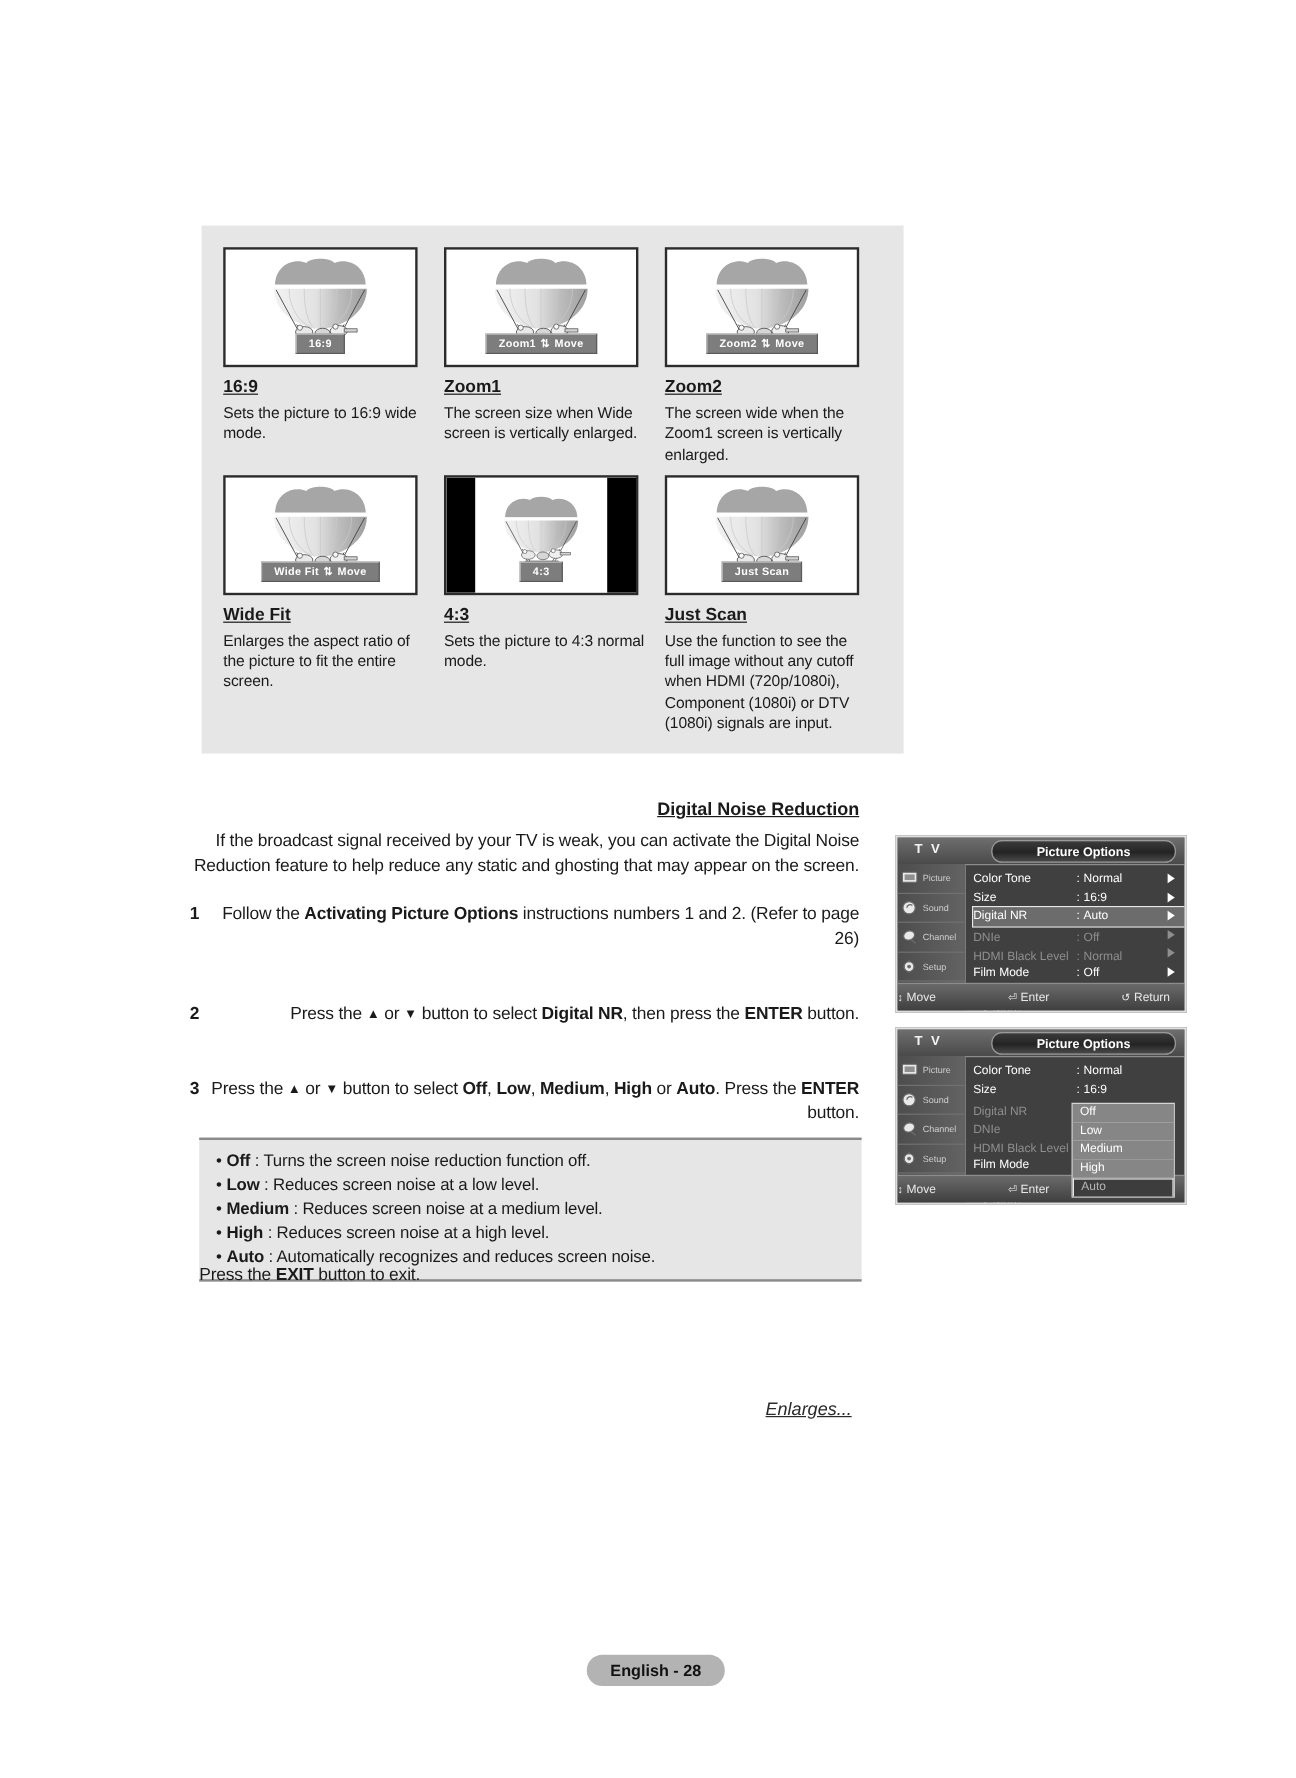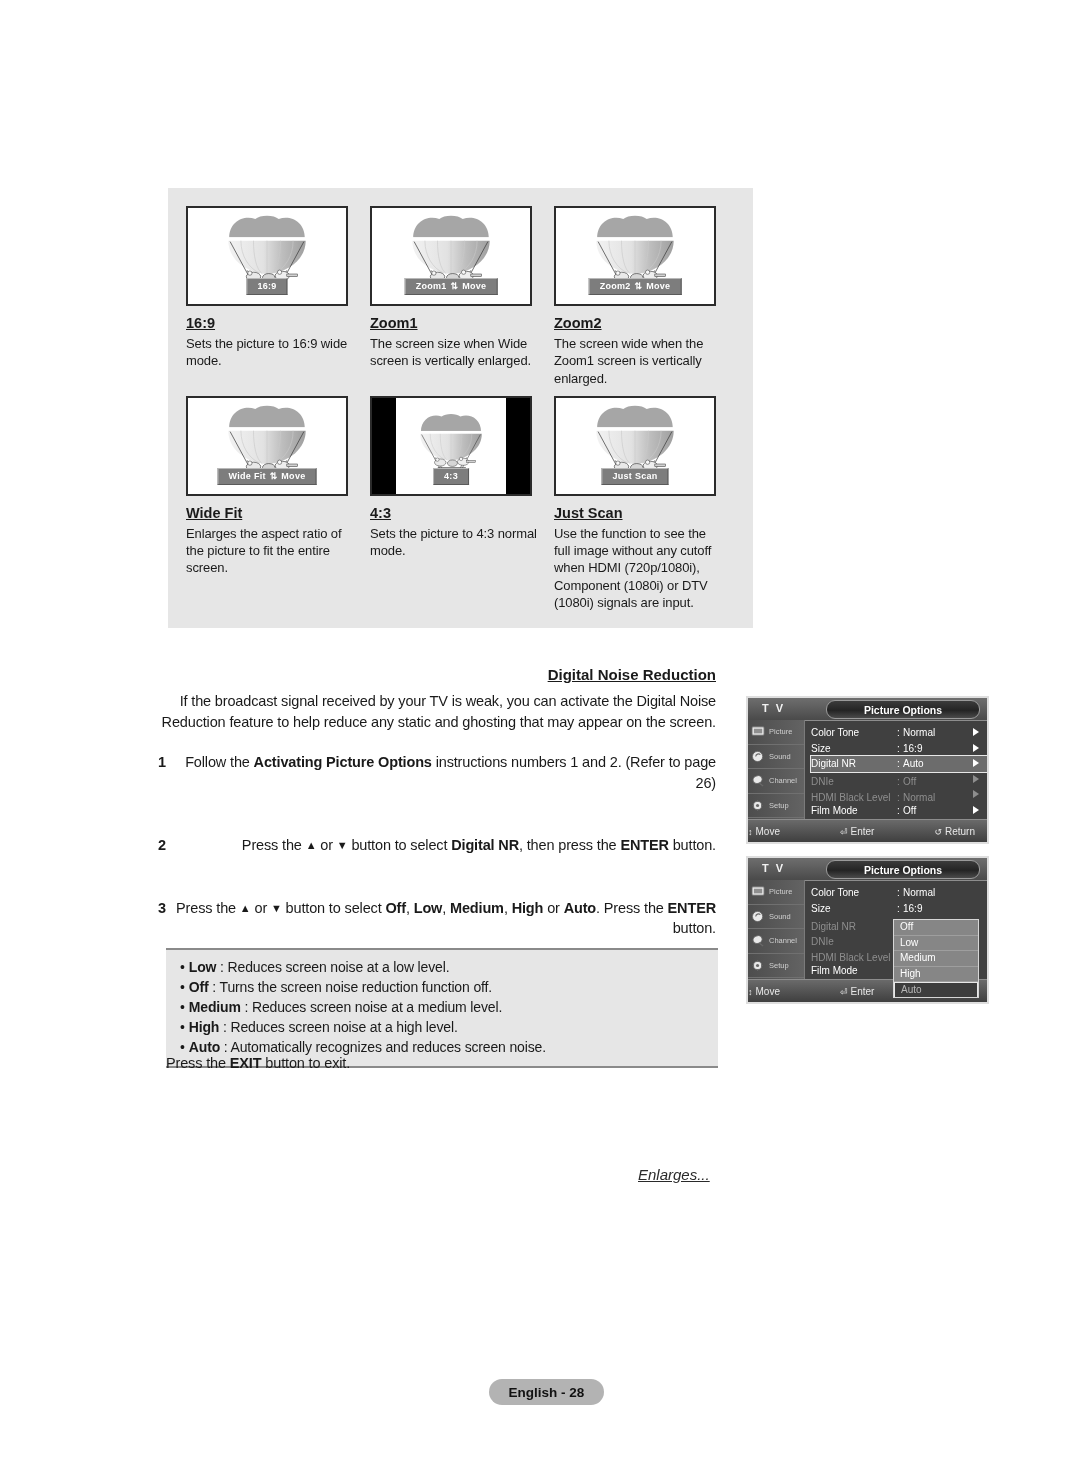--- a/index.html
+++ b/index.html
@@ -729,22 +729,22 @@
       </div>
       <div class="step s3">
         <div class="num">3</div>
         <div class="txt"><span>Press the </span><span class="arrow-gly">▲</span><span> or </span><span class="arrow-gly">▼</span><span> button to select </span><b>Off</b><span>, </span><b>Low</b><span>, </span><b>Medium</b><span>, </span><b>High</b><span> or </span><b>Auto</b><span>. Press the </span><b>ENTER</b><span> button.</span></div>
       </div>
     </div>
 </div>
 
 <div id="notebox">
   <ul>
+      <li><span class="bull">•</span><b>Off</b><span> : Turns the screen noise reduction function off.</span></li>
       <li><span class="bull">•</span><b>Low</b><span> : Reduces screen noise at a low level.</span></li>
-      <li><span class="bull">•</span><b>Off</b><span> : Turns the screen noise reduction function off.</span></li>
       <li><span class="bull">•</span><b>Medium</b><span> : Reduces screen noise at a medium level.</span></li>
       <li><span class="bull">•</span><b>High</b><span> : Reduces screen noise at a high level.</span></li>
       <li><span class="bull">•</span><b>Auto</b><span> : Automatically recognizes and reduces screen noise.</span></li>
     </ul>
 </div>
 
 <div id="exitline"><span>Press the </span><b>EXIT</b><span> button to exit.</span></div>
 
 <div id="continued">Enlarges...</div>
 

